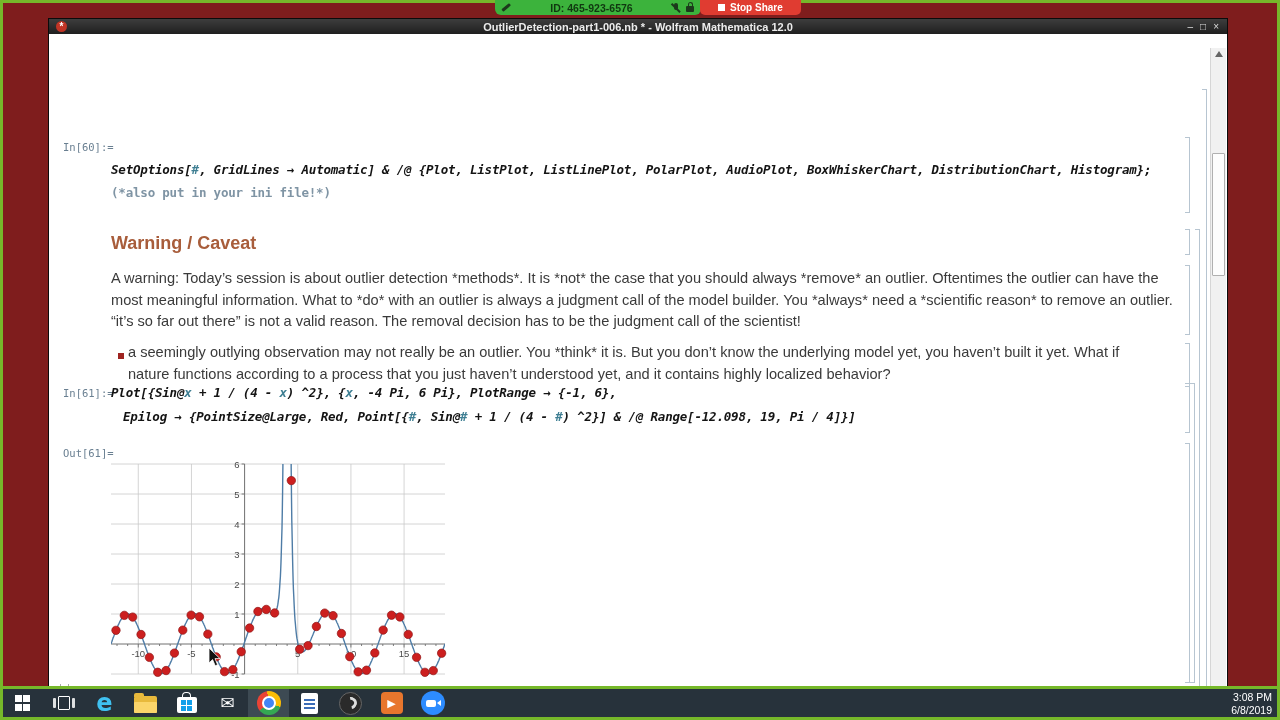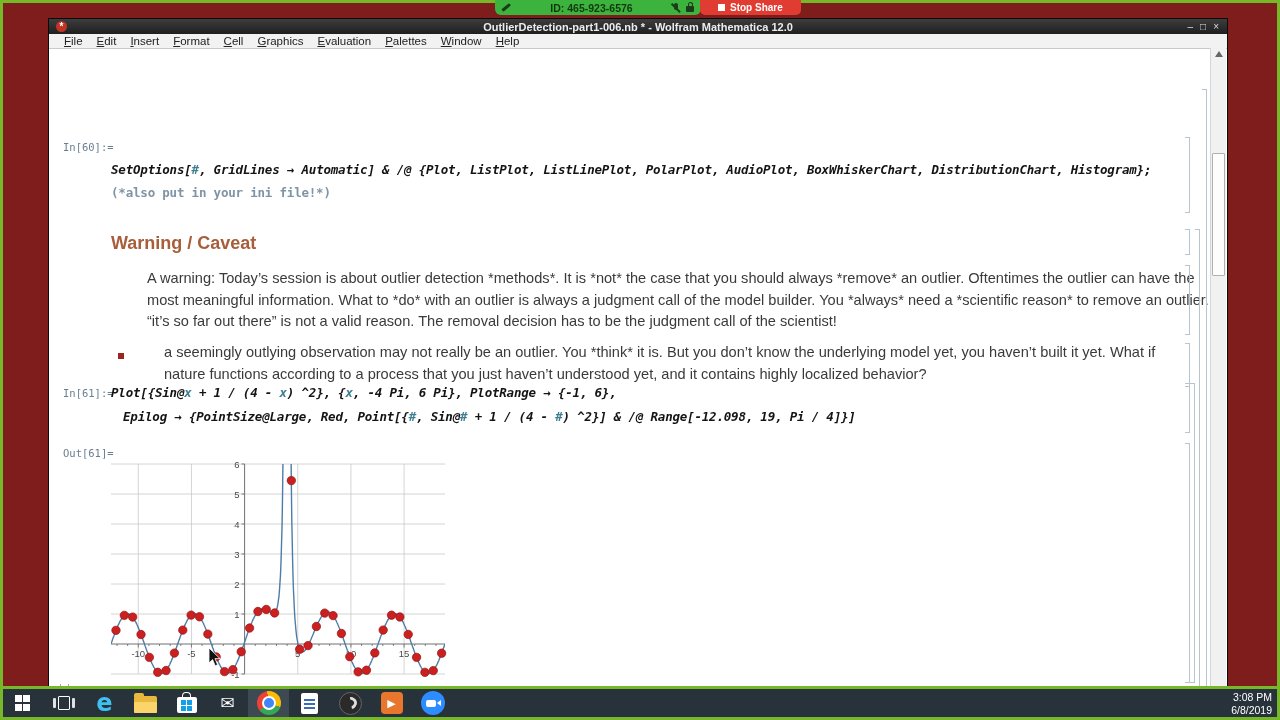--- a/index.html
+++ b/index.html
@@ -36,21 +36,21 @@
   .menu-item::first-letter{text-decoration:underline;}
   #content{position:absolute;left:0;top:30px;right:0;bottom:0;background:#fff;overflow:hidden;}
   
   .io-label{position:absolute;width:46px;text-align:right;font-family:"DejaVu Sans Mono",monospace;
       font-size:10.5px;color:#697f91;}
   .codeline{position:absolute;font-family:"DejaVu Sans Mono",monospace;font-size:12.5px;letter-spacing:-0.2px;white-space:pre;}
   .sg-k{color:#141414;font-weight:bold;font-style:italic;}
   .sg-v{color:#3f7f93;font-weight:bold;font-style:italic;}
   .nb-comment{color:#7f94a4;font-weight:bold;}
   #section-title{position:absolute;left:62px;top:184px;font-size:18px;font-weight:600;color:#a85d3b;}
-  .bodytext{position:absolute;font-size:14.6px;color:#3a3a3a;line-height:21.5px;margin-left:36px;}
+  .bodytext{position:absolute;font-size:14.6px;color:#3a3a3a;line-height:21.5px;}
   .bullet-sq{position:absolute;width:6px;height:6px;background:#9e2420;}
   #cell-divider-hook{position:absolute;left:11px;top:635px;width:9px;height:7px;border:1px solid #aaa;border-top:none;border-radius:0 0 7px 7px;box-sizing:border-box;}
   
   .cbr{position:absolute;width:5px;border:1px solid #b7c5d1;border-left:none;box-sizing:border-box;}
   
   #vscroll{position:absolute;right:1px;top:29px;bottom:0;width:16px;background:#f1f1f1;border-left:1px solid #d6d6d6;box-sizing:border-box;}
   #vs-up{position:absolute;top:3px;left:4px;width:0;height:0;border-left:4px solid transparent;border-right:4px solid transparent;border-bottom:6px solid #666;}
   #vs-thumb{position:absolute;top:105px;left:1px;width:13px;height:123px;background:#fdfdfd;border:1px solid #b0b0b0;box-sizing:border-box;border-radius:1px;}
   
   #taskbar{position:absolute;left:0;top:689px;width:1280px;height:28px;background:#27323b;z-index:40;display:flex;align-items:center;padding-left:2px;box-sizing:border-box;}
@@ -113,32 +113,20 @@
   <div id="mwin">
     <div id="titlebar">
       <span id="title">OutlierDetection-part1-006.nb * - Wolfram Mathematica 12.0</span>
       <span id="app-icon">*</span>
       <span id="win-controls">
         <span>–</span>
         <span>□</span>
         <span>×</span>
       </span>
     </div>
-    <div id="menubar">
-        <span class="menu-item">File</span>
-        <span class="menu-item">Edit</span>
-        <span class="menu-item">Insert</span>
-        <span class="menu-item">Format</span>
-        <span class="menu-item">Cell</span>
-        <span class="menu-item">Graphics</span>
-        <span class="menu-item">Evaluation</span>
-        <span class="menu-item">Palettes</span>
-        <span class="menu-item">Window</span>
-        <span class="menu-item">Help</span>
-      </div>
 
     <div id="content">
 
       <div class="io-label" style="left:14px;top:92px;">In[60]:=</div>
       <div class="codeline" style="left:62px;top:113px;"><span class="sg-k">SetOptions[</span><span class="sg-v">#</span><span class="sg-k">, GridLines → Automatic] &amp; /@ {Plot, ListPlot, ListLinePlot, PolarPlot, AudioPlot, BoxWhiskerChart, DistributionChart, Histogram};</span></div>
       <div class="codeline nb-comment" style="left:62px;top:136px;">(*also put in your ini file!*)</div>
 
       <div id="section-title">Warning / Caveat</div>
 
       <div class="bodytext" style="left:62px;top:219px;width:1065px;">A warning: Today’s session is about outlier detection *methods*. It is *not* the case that you should always *remove* an outlier. Oftentimes the outlier can have the most meaningful information. What to *do* with an outlier is always a judgment call of the model builder. You *always* need a *scientific reason* to remove an outlier. “it’s so far out there” is not a valid reason. The removal decision has to be the judgment call of the scientist!</div>

